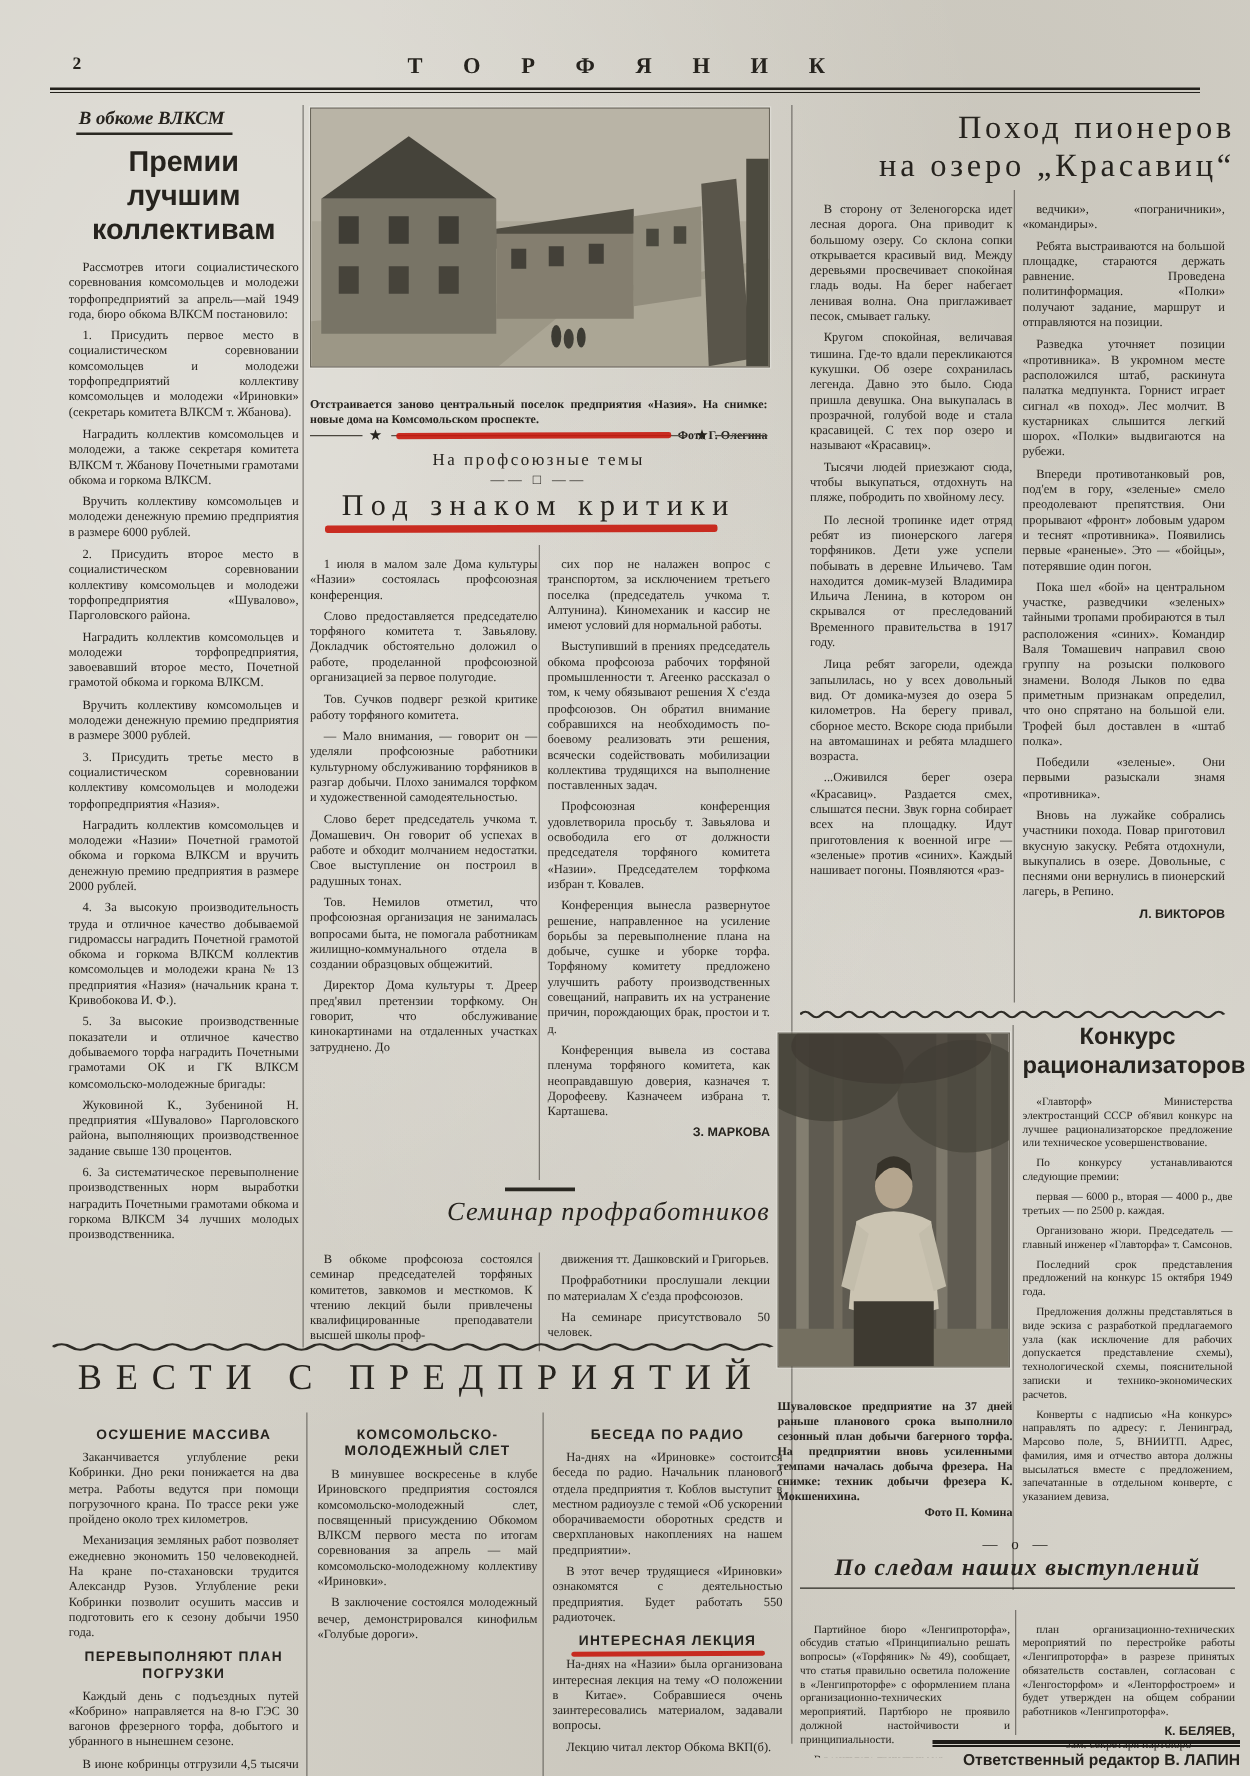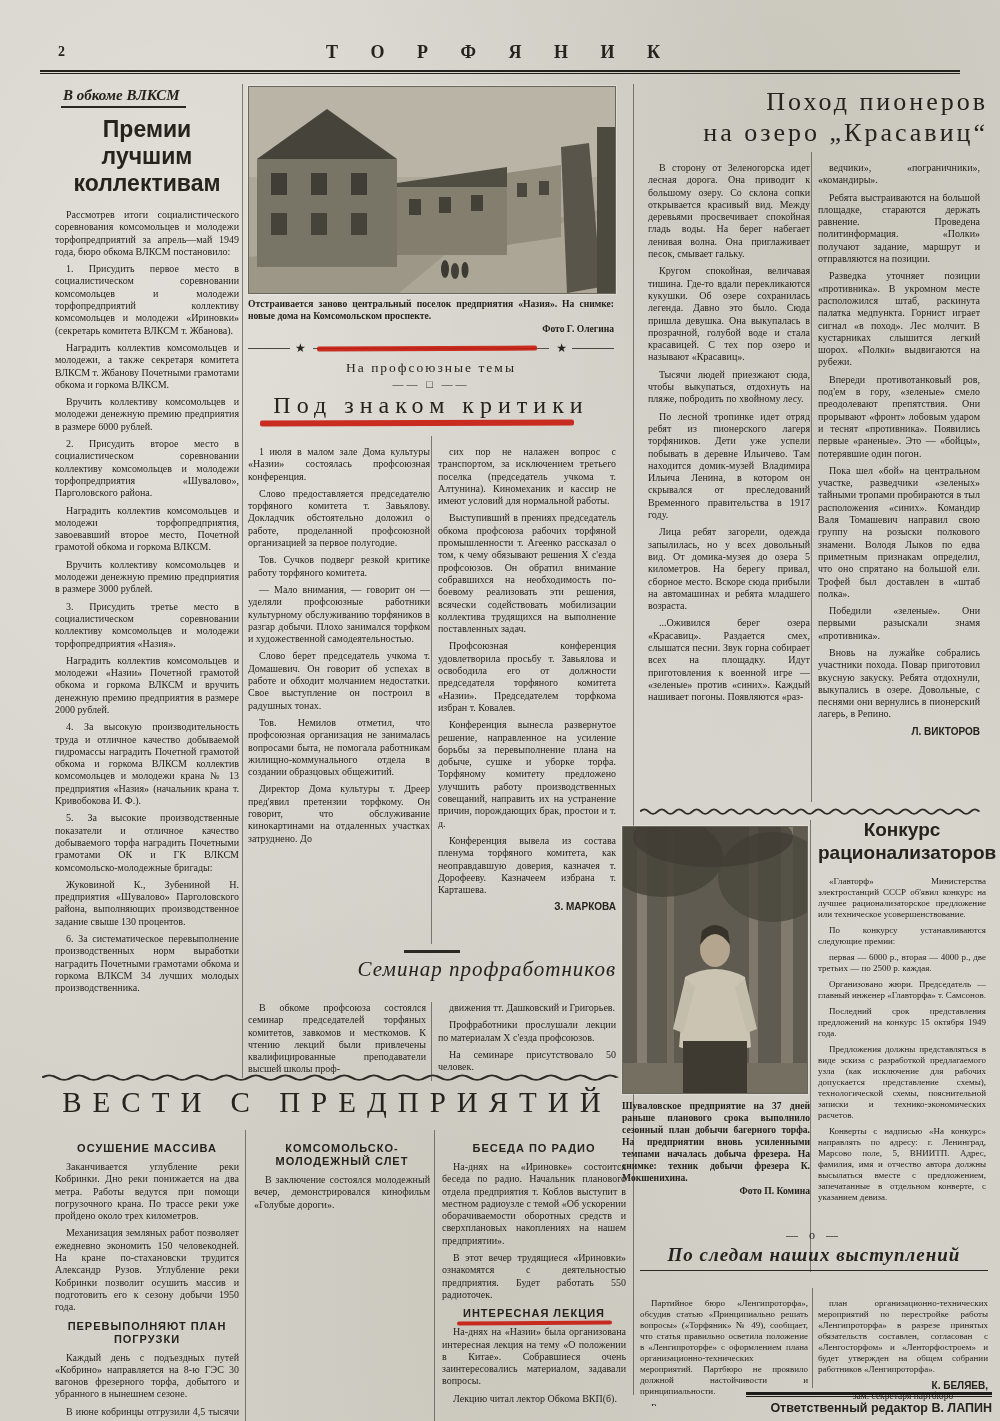--- a/index.html
+++ b/index.html
@@ -25,21 +25,21 @@
   .masthead{text-align:center;font-size:18px;font-weight:bold;letter-spacing:14px;}
   
   .body{font-size:10px;line-height:12.3px;margin-top:12px;}
   .body p{margin:0 0 5px;text-indent:11px;text-align:justify;overflow-wrap:break-word;}
   .body-sm{font-size:9px;line-height:11px;}
   .byline{text-align:right;font-family:"Liberation Sans",sans-serif;font-weight:bold;font-size:10px;margin-top:3px;}
   .byline-role{text-align:center;font-size:9.5px;}
   
   .kicker-box{display:inline-block;font-style:italic;font-weight:bold;font-size:15px;border-bottom:2px solid #2a2822;padding:0 6px 2px 2px;}
   .h-awards{text-align:center;font-family:"Liberation Sans",sans-serif;font-weight:bold;font-size:23px;line-height:27px;margin:8px 0 7px;}
-  .caption{font-weight:bold;font-size:9.6px;line-height:12px;text-align:justify;}
+  .caption{font-weight:bold;font-size:9.6px;line-height:12px;text-align:justify;margin-top:20px;}
   .credit{font-weight:bold;font-size:9.6px;text-align:right;margin-top:1px;}
   .kicker-center{text-align:center;font-size:13.5px;letter-spacing:2px;}
   .h-critique{position:relative;text-align:center;font-size:24px;letter-spacing:6px;}
   .h-hike{text-align:right;font-size:26px;line-height:31px;letter-spacing:3px;}
   .h-seminar{text-align:right;font-style:italic;font-weight:normal;font-size:21px;letter-spacing:1px;margin:4px 0 8px;}
   .h-vesti{text-align:center;font-size:29px;letter-spacing:11px;}
   .h-sub{position:relative;text-align:center;font-family:"Liberation Sans",sans-serif;font-weight:bold;font-size:11px;letter-spacing:1px;line-height:13px;margin:0 0 6px;}
   .h-contest{text-align:center;font-family:"Liberation Sans",sans-serif;font-weight:bold;font-size:19px;line-height:23px;margin-bottom:7px;}
   .h-followup{text-align:center;font-style:italic;font-weight:bold;font-size:19px;letter-spacing:1px;border-bottom:1.5px solid #2a2822;padding-bottom:4px;}
   .o-divider{text-align:center;font-size:12px;letter-spacing:4px;}
@@ -200,20 +200,21 @@
     <div class="h-sub" style="margin-top:6px;">ПЕРЕВЫПОЛНЯЮТ ПЛАН ПОГРУЗКИ</div>
     <div>
         <p>Каждый день с подъездных путей «Кобрино» направляется на 8-ю ГЭС 30 вагонов фрезерного торфа, добытого и убранного в нынешнем сезоне.</p>
         <p>В июне кобринцы отгрузили 4,5 тысячи тонн.</p>
       </div>
   </div>
   <div class="abs vrule" style="left:245px;top:1130px;height:291px;"></div>
   <div class="abs body" style="left:254px;top:1130px;width:176px;height:291px;overflow:hidden;">
     <div class="h-sub">КОМСОМОЛЬСКО-МОЛОДЕЖНЫЙ СЛЕТ</div>
     <div>
+        <p>В минувшее воскресенье в клубе Ириновского предприятия состоялся комсомольско-молодежный слет, посвященный присуждению Обкомом ВЛКСМ первого места по итогам соревнования за апрель — май комсомольско-молодежному коллективу «Ириновки».</p>
         <p>В заключение состоялся молодежный вечер, демонстрировался кинофильм «Голубые дороги».</p>
       </div>
   </div>
   <div class="abs vrule" style="left:434px;top:1130px;height:291px;"></div>
   <div class="abs body" style="left:442px;top:1130px;width:184px;height:291px;overflow:hidden;">
     <div class="h-sub">БЕСЕДА ПО РАДИО</div>
     <div>
         <p>На-днях на «Ириновке» состоится беседа по радио. Начальник планового отдела предприятия т. Коблов выступит в местном радиоузле с темой «Об ускорении оборачиваемости оборотных средств и сверхплановых накоплениях на нашем предприятии».</p>
         <p>В этот вечер трудящиеся «Ириновки» ознакомятся с деятельностью предприятия. Будет работать 550 радиоточек.</p>
       </div>

